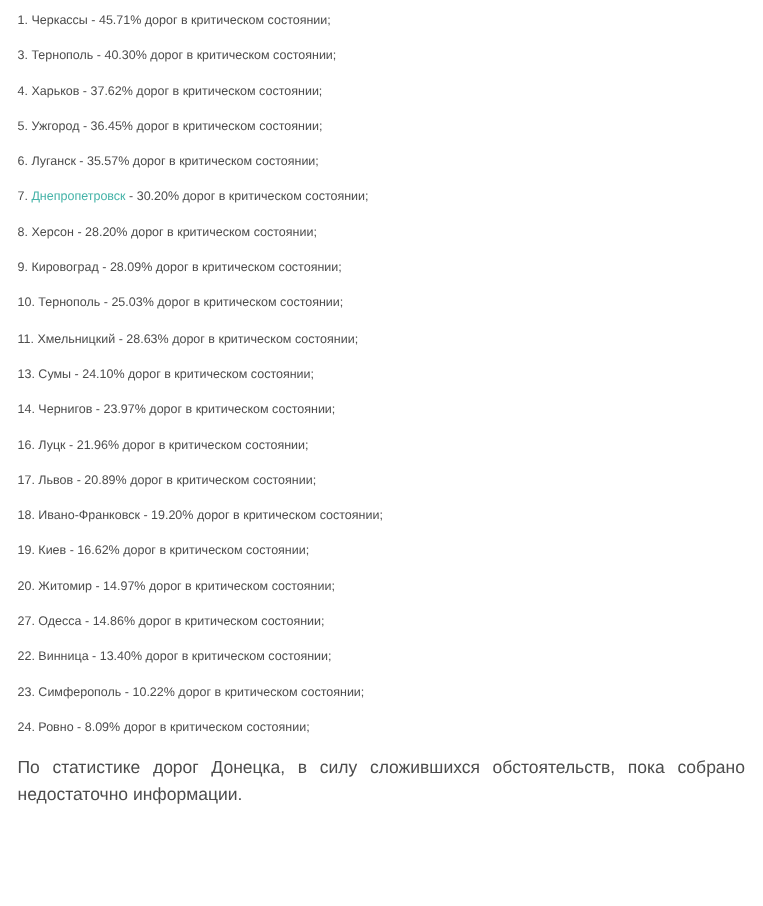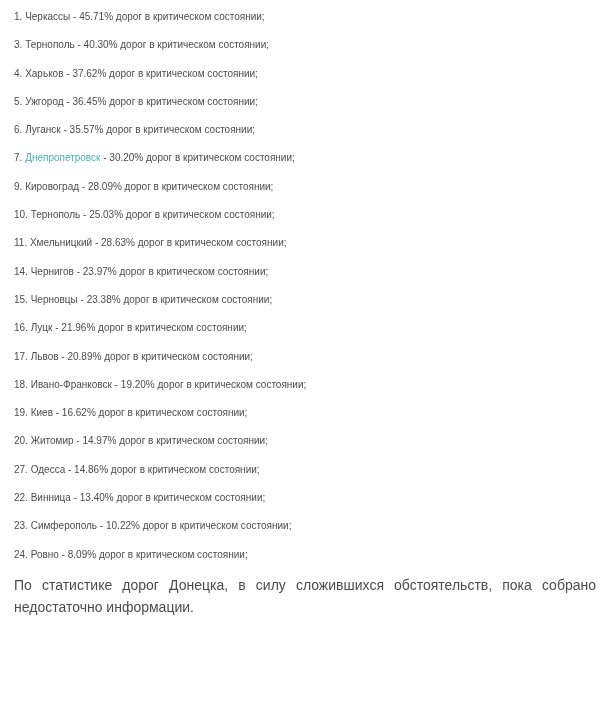--- a/index.html
+++ b/index.html
@@ -55,32 +55,33 @@
   <p class="item"><span>3. </span><span>Тернополь</span><span> - 40.30% дорог в критическом состоянии;</span></p>
 
   <p class="item"><span>4. </span><span>Харьков</span><span> - 37.62% дорог в критическом состоянии;</span></p>
 
   <p class="item"><span>5. </span><span>Ужгород</span><span> - 36.45% дорог в критическом состоянии;</span></p>
 
   <p class="item"><span>6. </span><span>Луганск</span><span> - 35.57% дорог в критическом состоянии;</span></p>
 
   <p class="item"><span>7. </span><a href="#">Днепропетровск</a><span> - 30.20% дорог в критическом состоянии;</span></p>
 
+  <p class="item"><span>8. </span><span>Херсон</span><span> - 28.20% дорог в критическом состоянии;</span></p>
 
   <p class="item"><span>9. </span><span>Кировоград</span><span> - 28.09% дорог в критическом состоянии;</span></p>
 
   <p class="item"><span>10. </span><span>Тернополь</span><span> - 25.03% дорог в критическом состоянии;</span></p>
 
   <p class="item"><span>11. </span><span>Хмельницкий</span><span> - 28.63% дорог в критическом состоянии;</span></p>
 
 
+  <p class="item"><span>13. </span><span>Сумы</span><span> - 24.10% дорог в критическом состоянии;</span></p>
 
   <p class="item"><span>14. </span><span>Чернигов</span><span> - 23.97% дорог в критическом состоянии;</span></p>
 
-  <p class="item"><span>15. </span><span>Черновцы</span><span> - 23.38% дорог в критическом состоянии;</span></p>
 
   <p class="item"><span>16. </span><span>Луцк</span><span> - 21.96% дорог в критическом состоянии;</span></p>
 
   <p class="item"><span>17. </span><span>Львов</span><span> - 20.89% дорог в критическом состоянии;</span></p>
 
   <p class="item"><span>18. </span><span>Ивано-Франковск</span><span> - 19.20% дорог в критическом состоянии;</span></p>
 
   <p class="item"><span>19. </span><span>Киев</span><span> - 16.62% дорог в критическом состоянии;</span></p>
 
   <p class="item"><span>20. </span><span>Житомир</span><span> - 14.97% дорог в критическом состоянии;</span></p>

